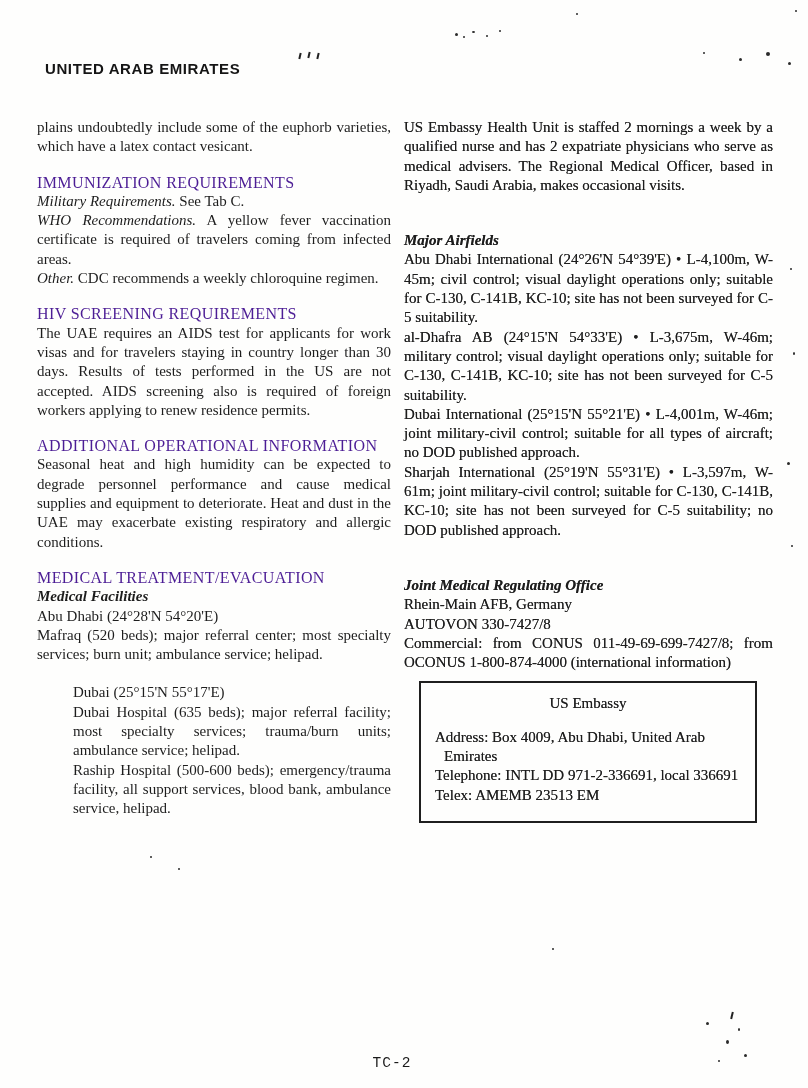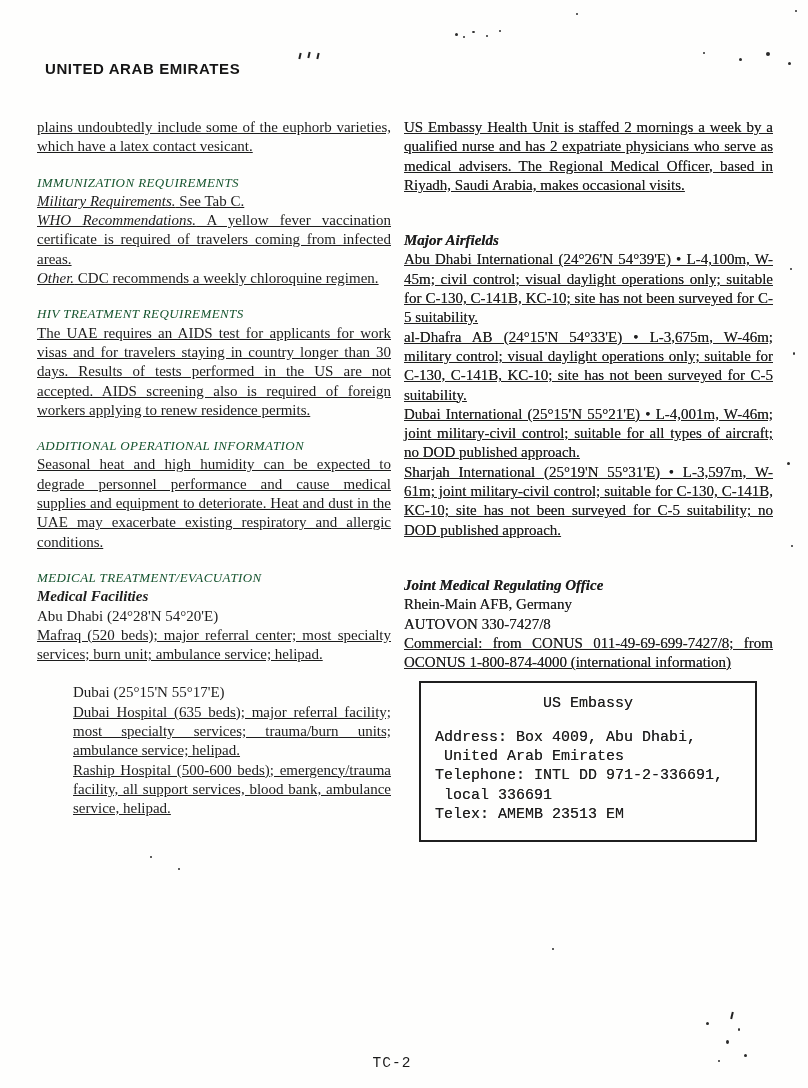--- a/index.html
+++ b/index.html
@@ -24,44 +24,42 @@
     color: #151515;
   }
   .col {
     position: absolute;
     top: 118px;
     font-size: 15px;
     line-height: 19.3px;
   }
   .col-left  { left: 37px;  width: 354px; }
   .col-right { left: 404px; width: 369px; text-shadow: 0 0 0.55px rgba(15,15,15,0.72); }
-  .just { text-align: justify; text-decoration: underline; }
+  .just { text-align: justify; }
   .caps-heading {
-    font-size: 13px;
+    font-size: 16px;
     letter-spacing: 0.4px;
     margin-top: 16px;
-    color: #14532d;
-    font-style: italic;
+    color: #4c1d95;
   }
   .italic-heading {
     font-style: italic;
     font-weight: bold;
     margin-top: 36px;
   }
   .ital { font-style: italic; }
   .facility-abu  { }
   .facility-dubai{ margin-top: 19px; margin-left: 36px; }
   .jmro-block { margin-top: 0; }
   .embassy-box {
     margin-top: 9px;
     margin-left: 15px;
     width: 306px;
     border: 2px solid #1f1f1f;
     padding: 11px 14px 16px 14px;
-    font-family: Liberation Mono, monospace;
   }
   .embassy-box-title {
     text-align: center;
     margin-bottom: 14px;
   }
   .hang { padding-left: 9px; text-indent: -9px; }
   .footer-page-number {
     position: absolute;
     top: 1055px;
     left: 0;
@@ -86,21 +84,21 @@
 
     <div class="just">plains undoubtedly include some of the euphorb varieties, which have a latex contact vesicant.</div>
 
     <div class="caps-heading">IMMUNIZATION REQUIREMENTS</div>
     <div>
       <div class="just"><span class="ital">Military Requirements.</span><span> See Tab C.</span></div>
       <div class="just"><span class="ital">WHO Recommendations.</span><span> A yellow fever vaccination certificate is required of travelers coming from infected areas.</span></div>
       <div class="just"><span class="ital">Other.</span><span> CDC recommends a weekly chloroquine regimen.</span></div>
     </div>
 
-    <div class="caps-heading">HIV TREATMENT REQUIREMENTS</div>
+    <div class="caps-heading">HIV SCREENING REQUIREMENTS</div>
     <div class="just">The UAE requires an AIDS test for applicants for work visas and for travelers staying in country longer than 30 days. Results of tests performed in the US are not accepted. AIDS screening also is required of foreign workers applying to renew residence permits.</div>
 
     <div class="caps-heading">ADDITIONAL OPERATIONAL INFORMATION</div>
     <div class="just">Seasonal heat and high humidity can be expected to degrade personnel performance and cause medical supplies and equipment to deteriorate. Heat and dust in the UAE may exacerbate existing respiratory and allergic conditions.</div>
 
     <div class="caps-heading">MEDICAL TREATMENT/EVACUATION</div>
     <div class="ital" style="font-weight:bold;">Medical Facilities</div>
 
     <div class="facility-abu">
       <div>Abu Dhabi (24°28'N 54°20'E)</div>

